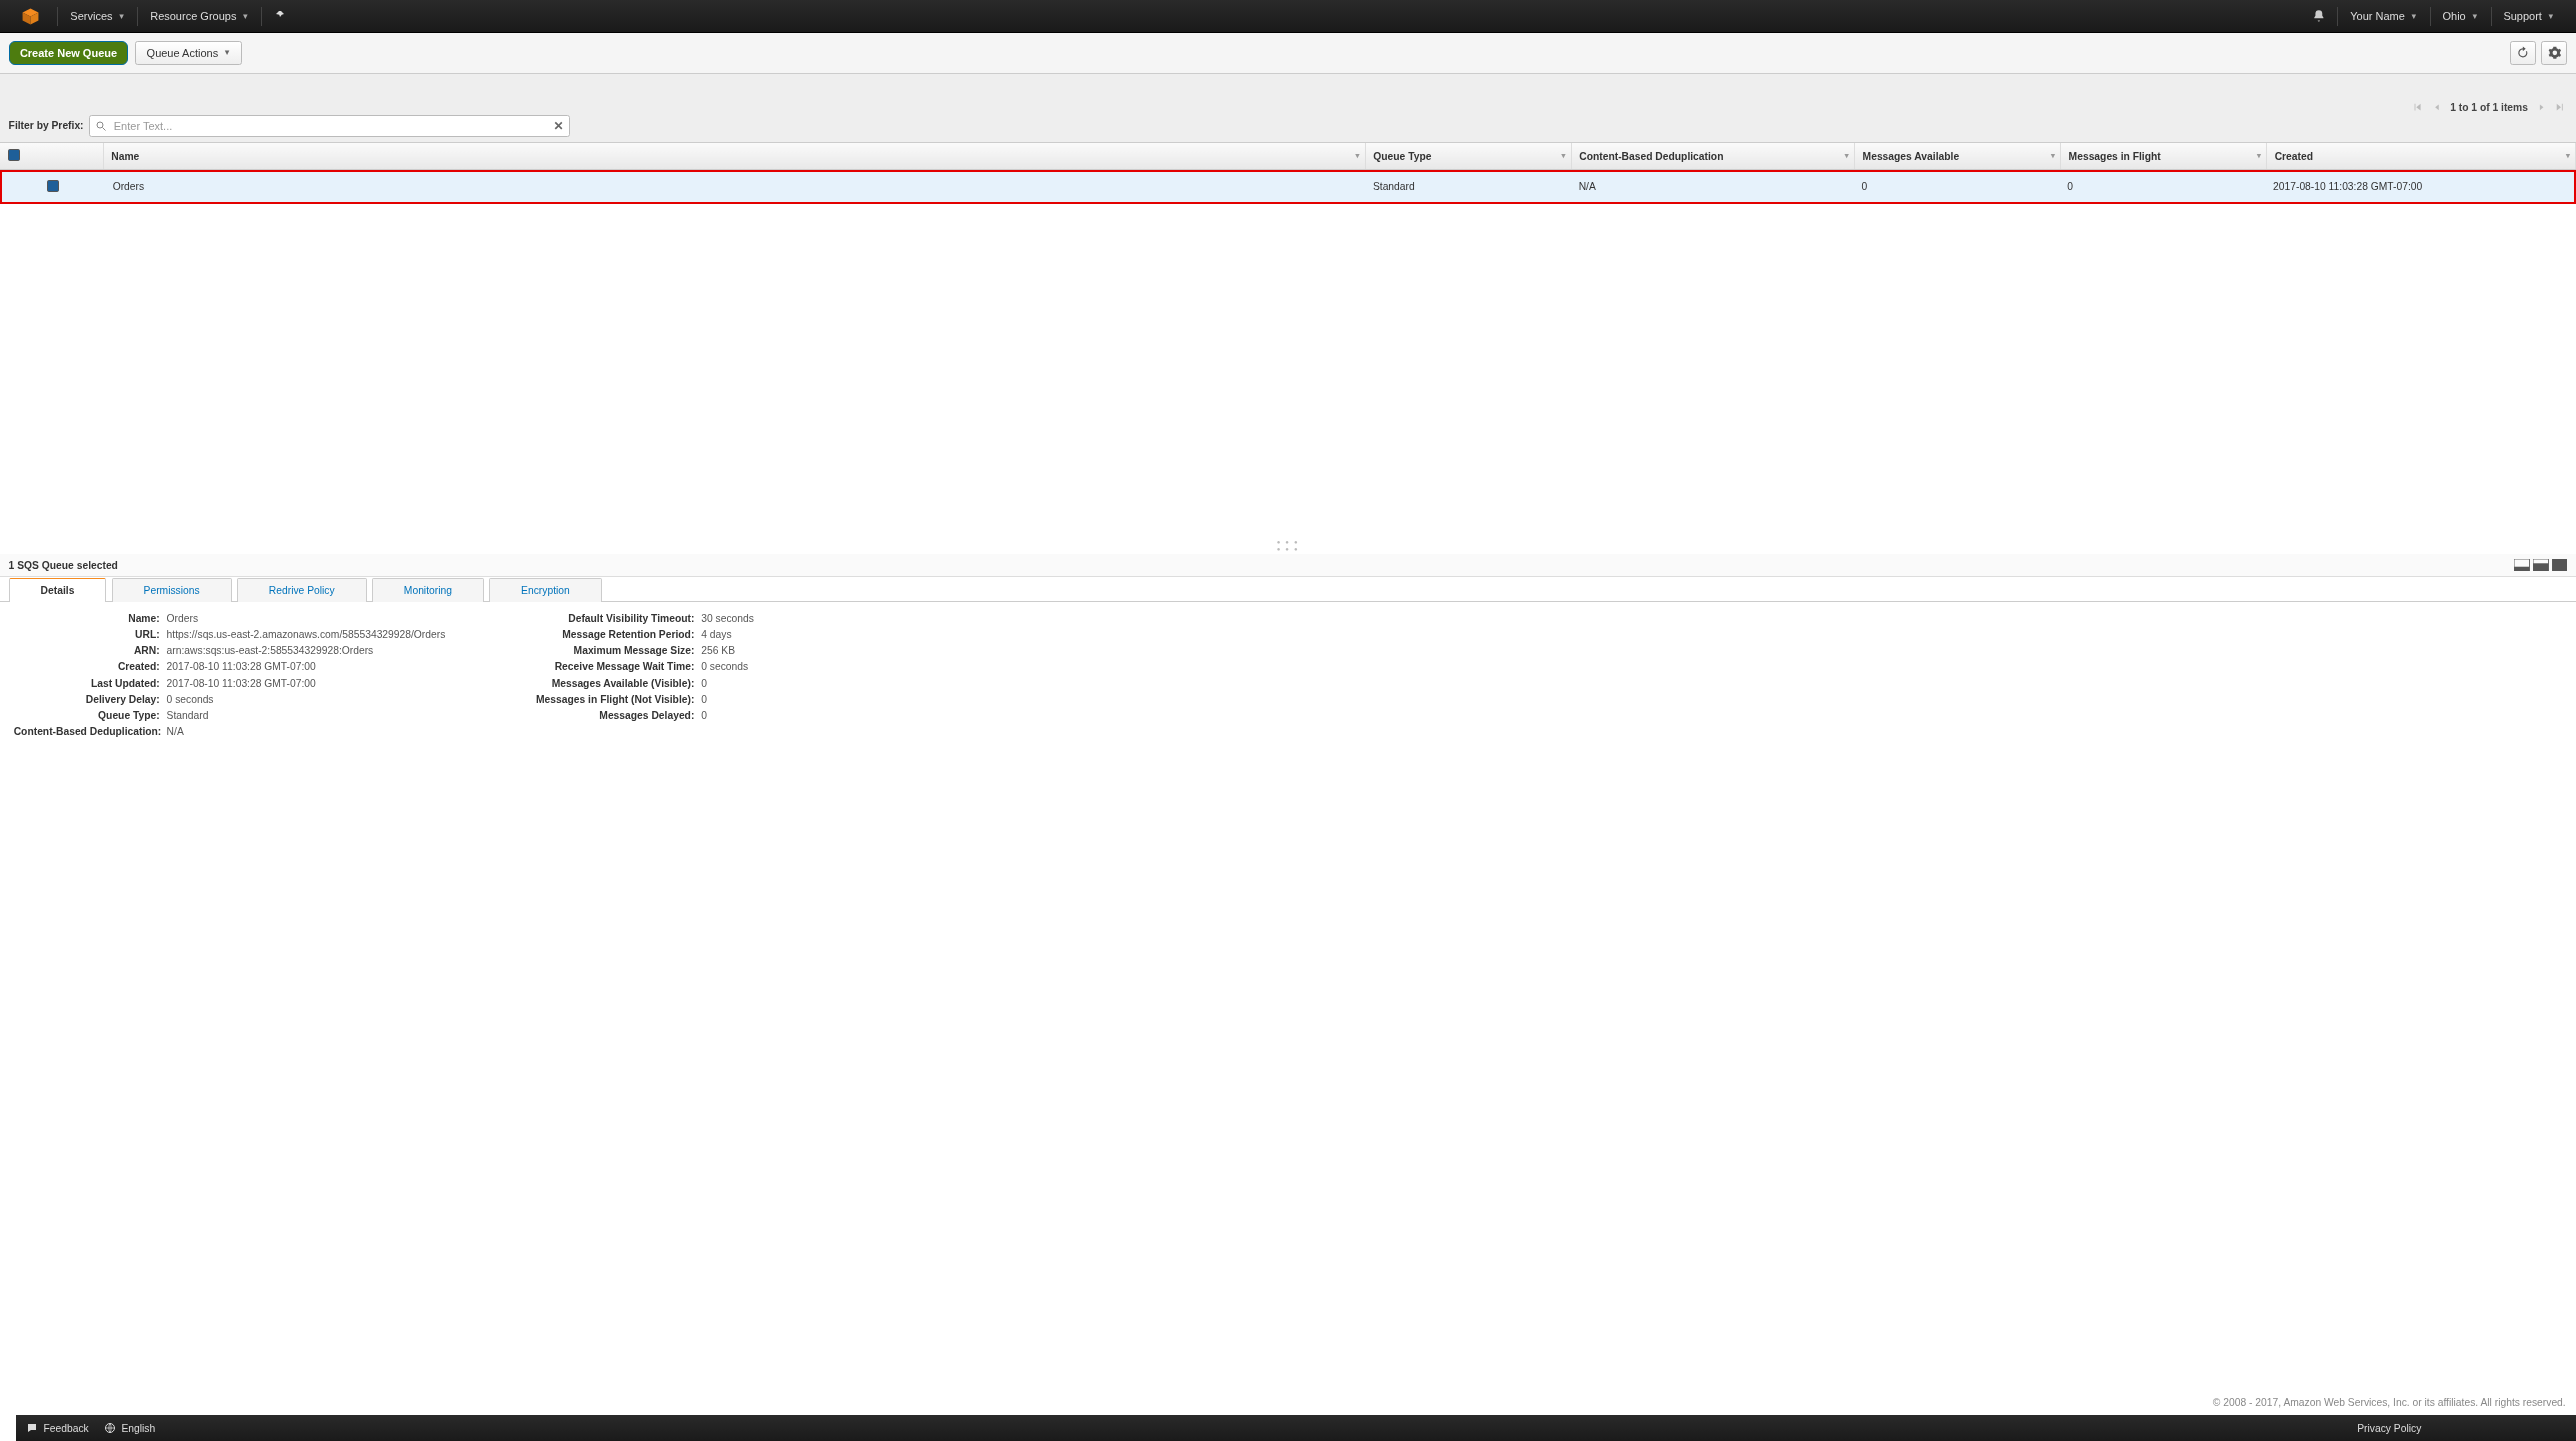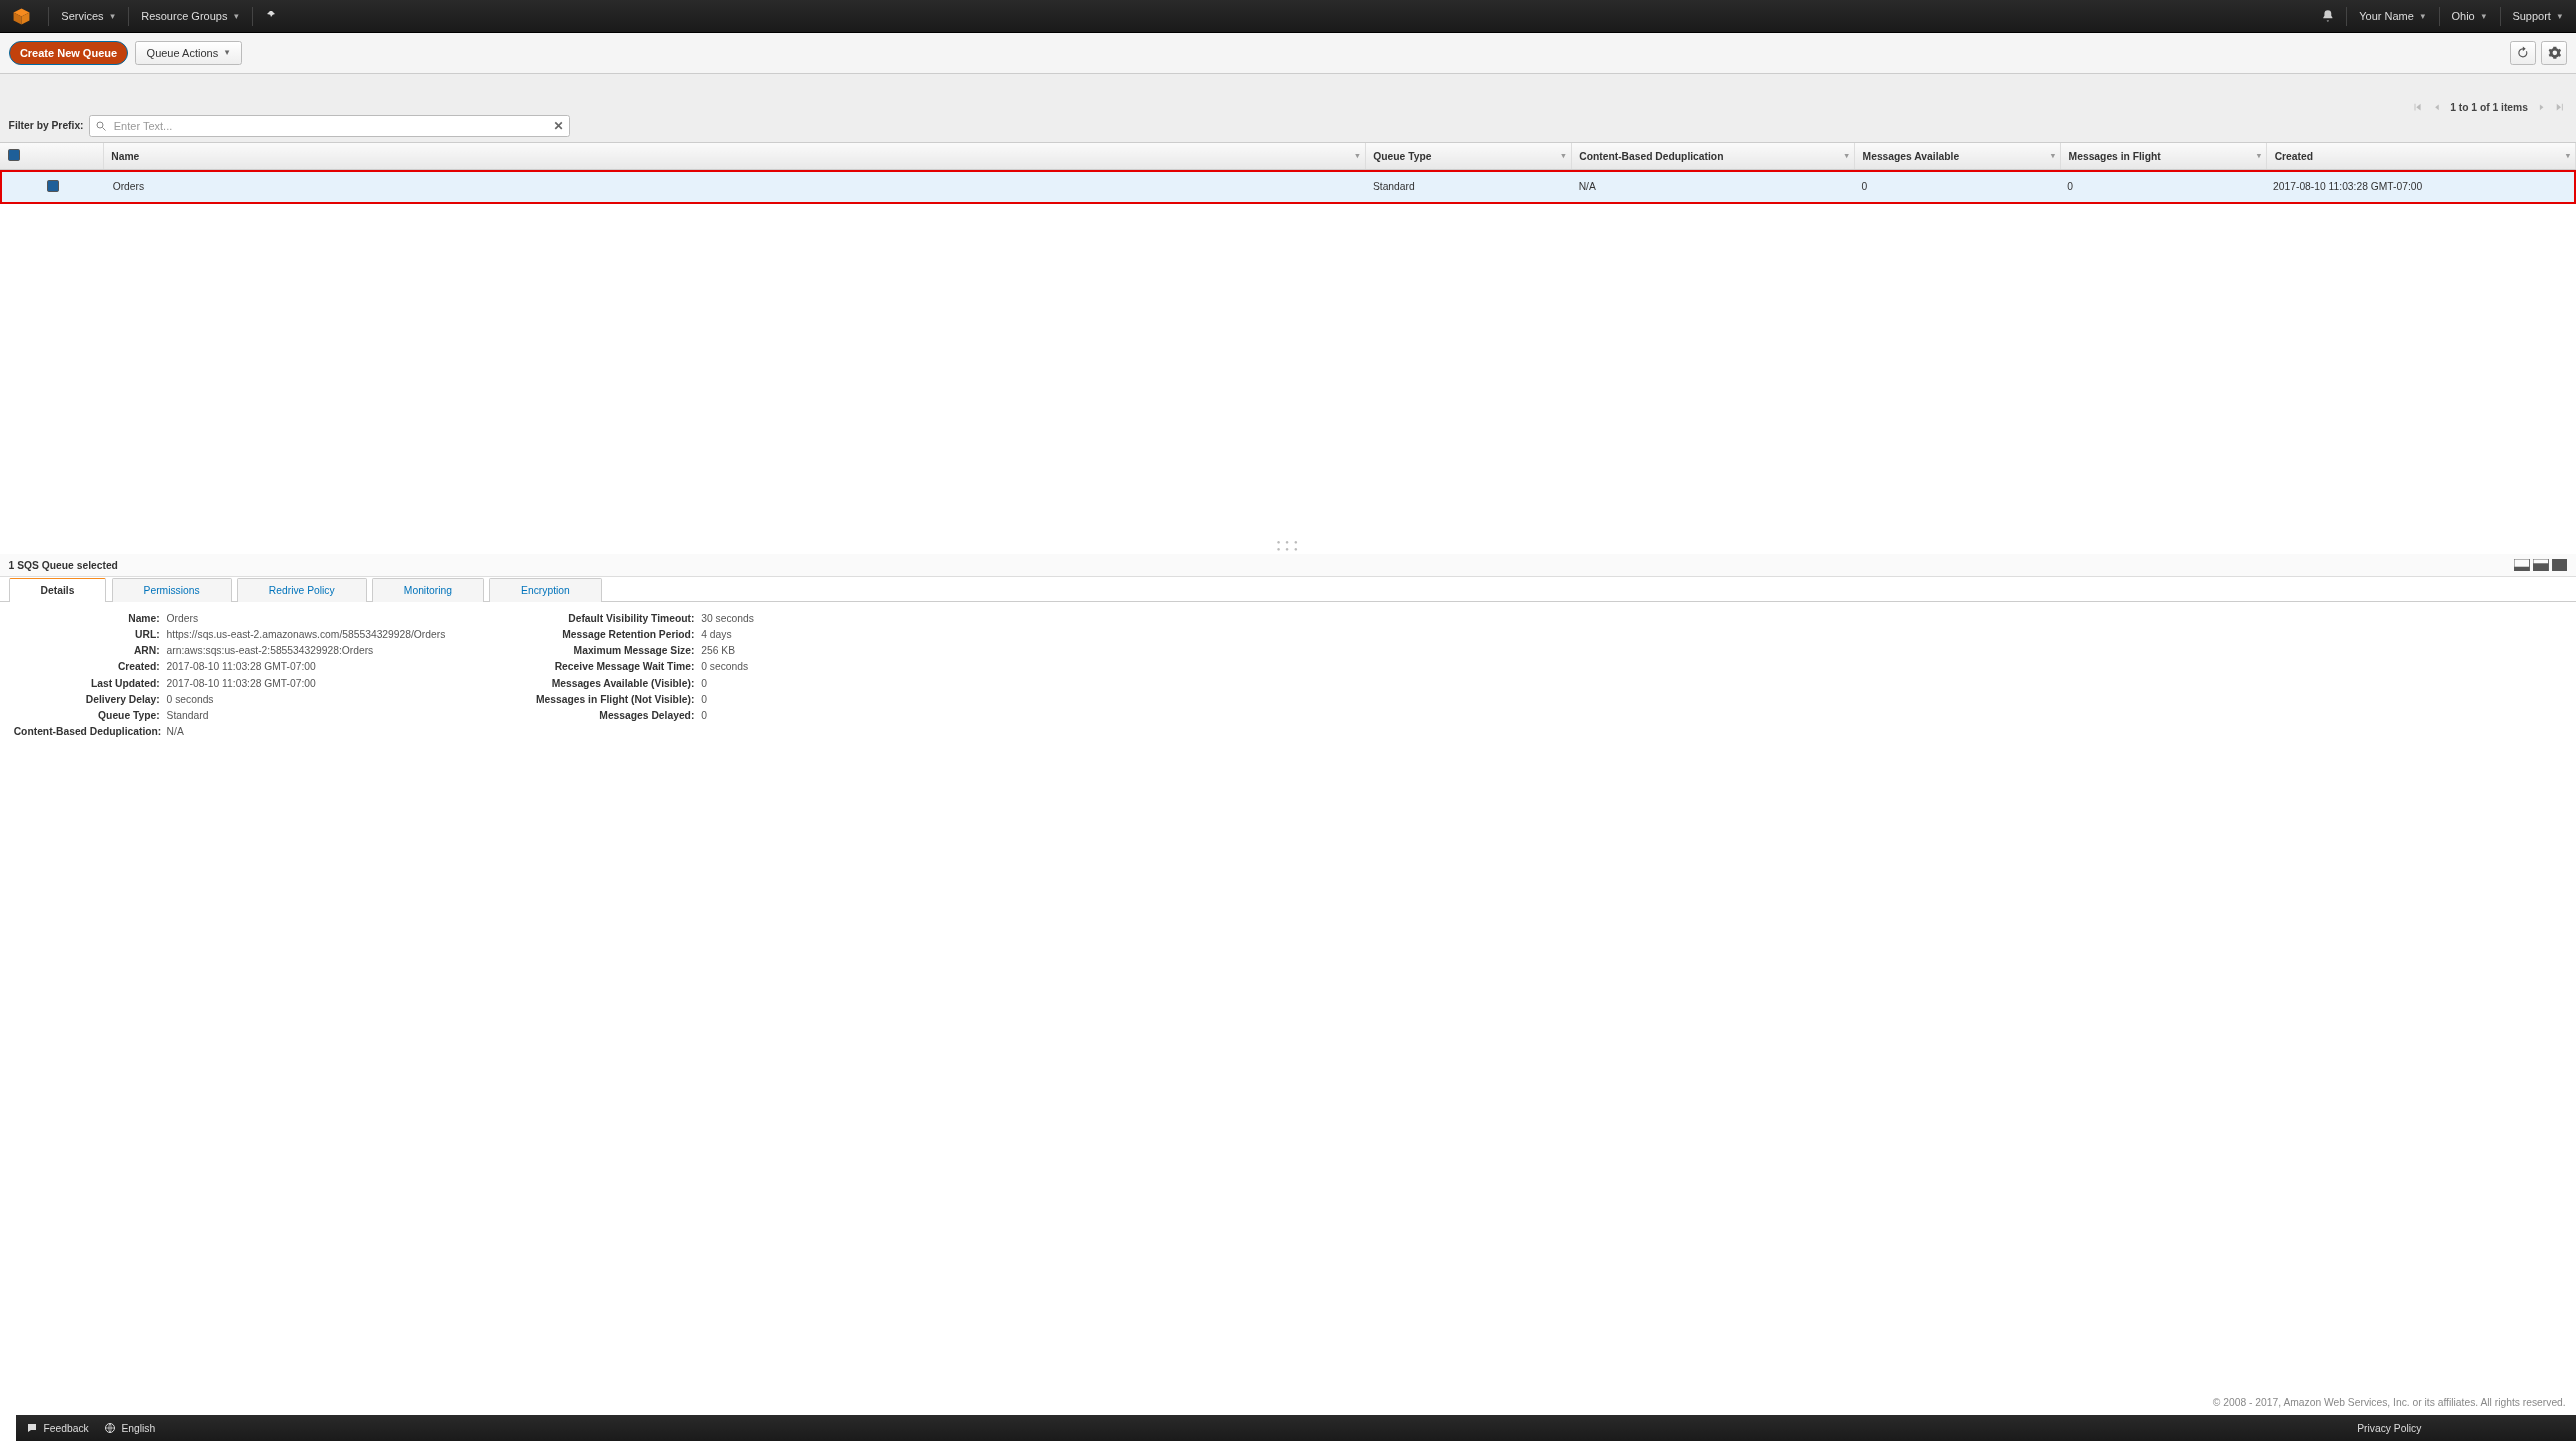--- a/index.html
+++ b/index.html
@@ -1,30 +1,30 @@
 <!DOCTYPE html>
 <html style="font-size:13.7px"><head>
 <meta charset="utf-8">
 <style>
 * { box-sizing: border-box; margin: 0; padding: 0; }
 body { font-family: Arial, Helvetica, sans-serif; font-size: 11px; color: #333; background: #fff; }
 
 
-.nav { background: linear-gradient(to bottom, #2a2a2a, #1a1a1a); height: 33px; display: flex; align-items: center; color: #ccc; padding: 0 2px; justify-content: space-between; border-bottom: 0.9px solid #000; }
+.nav { background: linear-gradient(to bottom, #2a2a2a, #1a1a1a); height: 33px; display: flex; align-items: center; color: #ccc; padding: 0 11px; justify-content: space-between; border-bottom: 0.9px solid #000; }
 .nav-left, .nav-right { display: flex; align-items: center; gap: 1.7px; height: 100%; }
 .nav-item { display: flex; align-items: center; padding: 0 10.3px; height: 100%; cursor: pointer; font-size: 11px; color: #ddd; }
 .logo { width: 19px; height: 19px; margin-right: 5.2px; }
 .caret-down { margin-left: 5.2px; font-size: 7.7px; color: #aaa; }
 .nav-sep { width: 0.9px; height: 19px; background: #444; }
 .bell-icon, .star-icon, .gear-icon, .refresh-icon, .search-icon, .close-x-icon, .globe-icon, .comment-icon { display: inline-flex; }
 
 
 .toolbar { background: #f5f5f5; border-bottom: 0.9px solid #ccc; padding: 7.7px 8.6px; display: flex; align-items: center; justify-content: space-between; }
 .toolbar-left { display: flex; gap: 6.9px; }
-.btn-primary { background: #c2410c; color: #fff; border: 0.9px solid #006ba3; border-radius: 12px; padding: 5.2px 10.3px; font-weight: bold; font-size: 11px; cursor: pointer; }
+.btn-primary { background: #4d7c0f; color: #fff; border: 0.9px solid #006ba3; border-radius: 6px; padding: 5.2px 10.3px; font-weight: bold; font-size: 11px; cursor: pointer; }
 .btn-default { background: linear-gradient(to bottom, #fff, #eee); border: 0.9px solid #bbb; border-radius: 2.6px; padding: 5.2px 10.3px; font-size: 11px; cursor: pointer; color: #333; display: inline-flex; align-items: center; }
 .btn-icon { background: linear-gradient(to bottom, #fff, #eee); border: 0.9px solid #bbb; border-radius: 2.6px; width: 26px; height: 24px; display: inline-flex; align-items: center; justify-content: center; cursor: pointer; }
 .toolbar-right { display: flex; gap: 5.2px; }
 
 
 .filterbar { background: #eee; border-bottom: 0.9px solid #ccc; padding: 5.2px 8.6px; display: flex; align-items: center; justify-content: space-between; }
 .filter-left { display: flex; align-items: center; gap: 5.2px; margin-top: 36px; }
 .filter-label { font-weight: bold; font-size: 10.3px; }
 .filter-input-wrap { position: relative; display: flex; align-items: center; background: #fff; border: 0.9px solid #bbb; border-radius: 2.6px; width: 481px; height: 22px; }
 .filter-input-wrap .search-icon { position: absolute; left: 5.2px; color: #888; }

